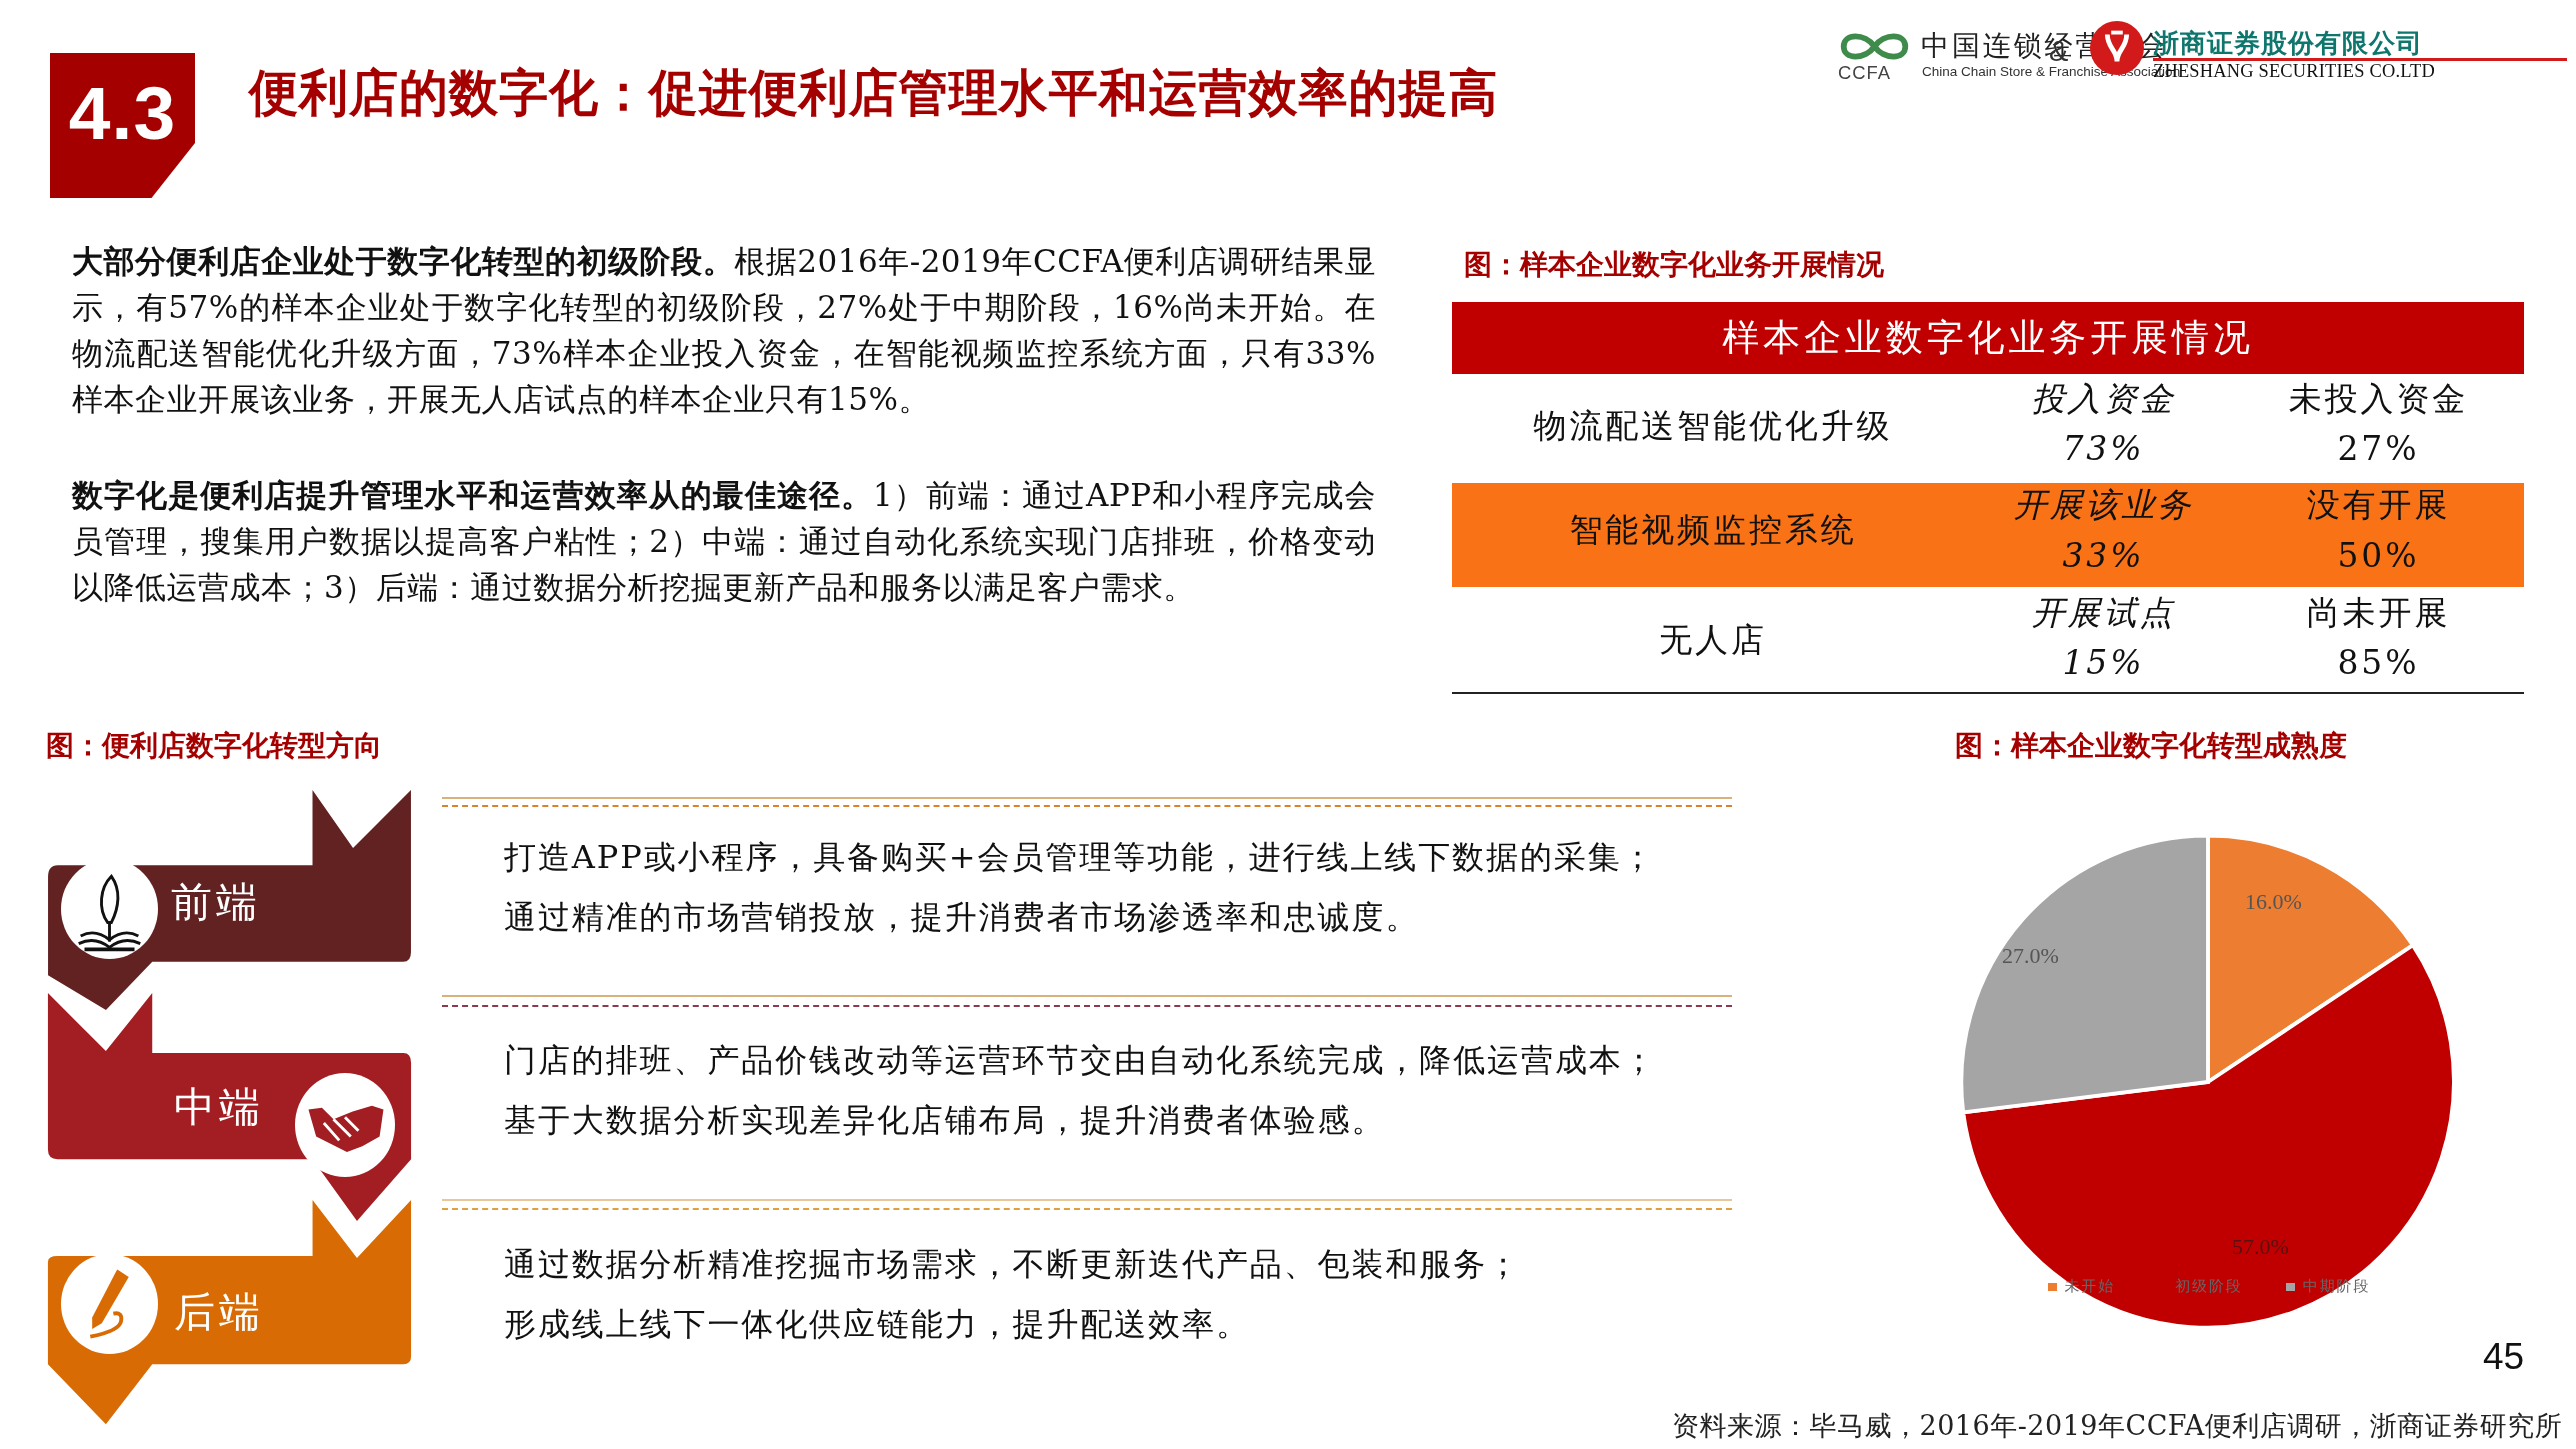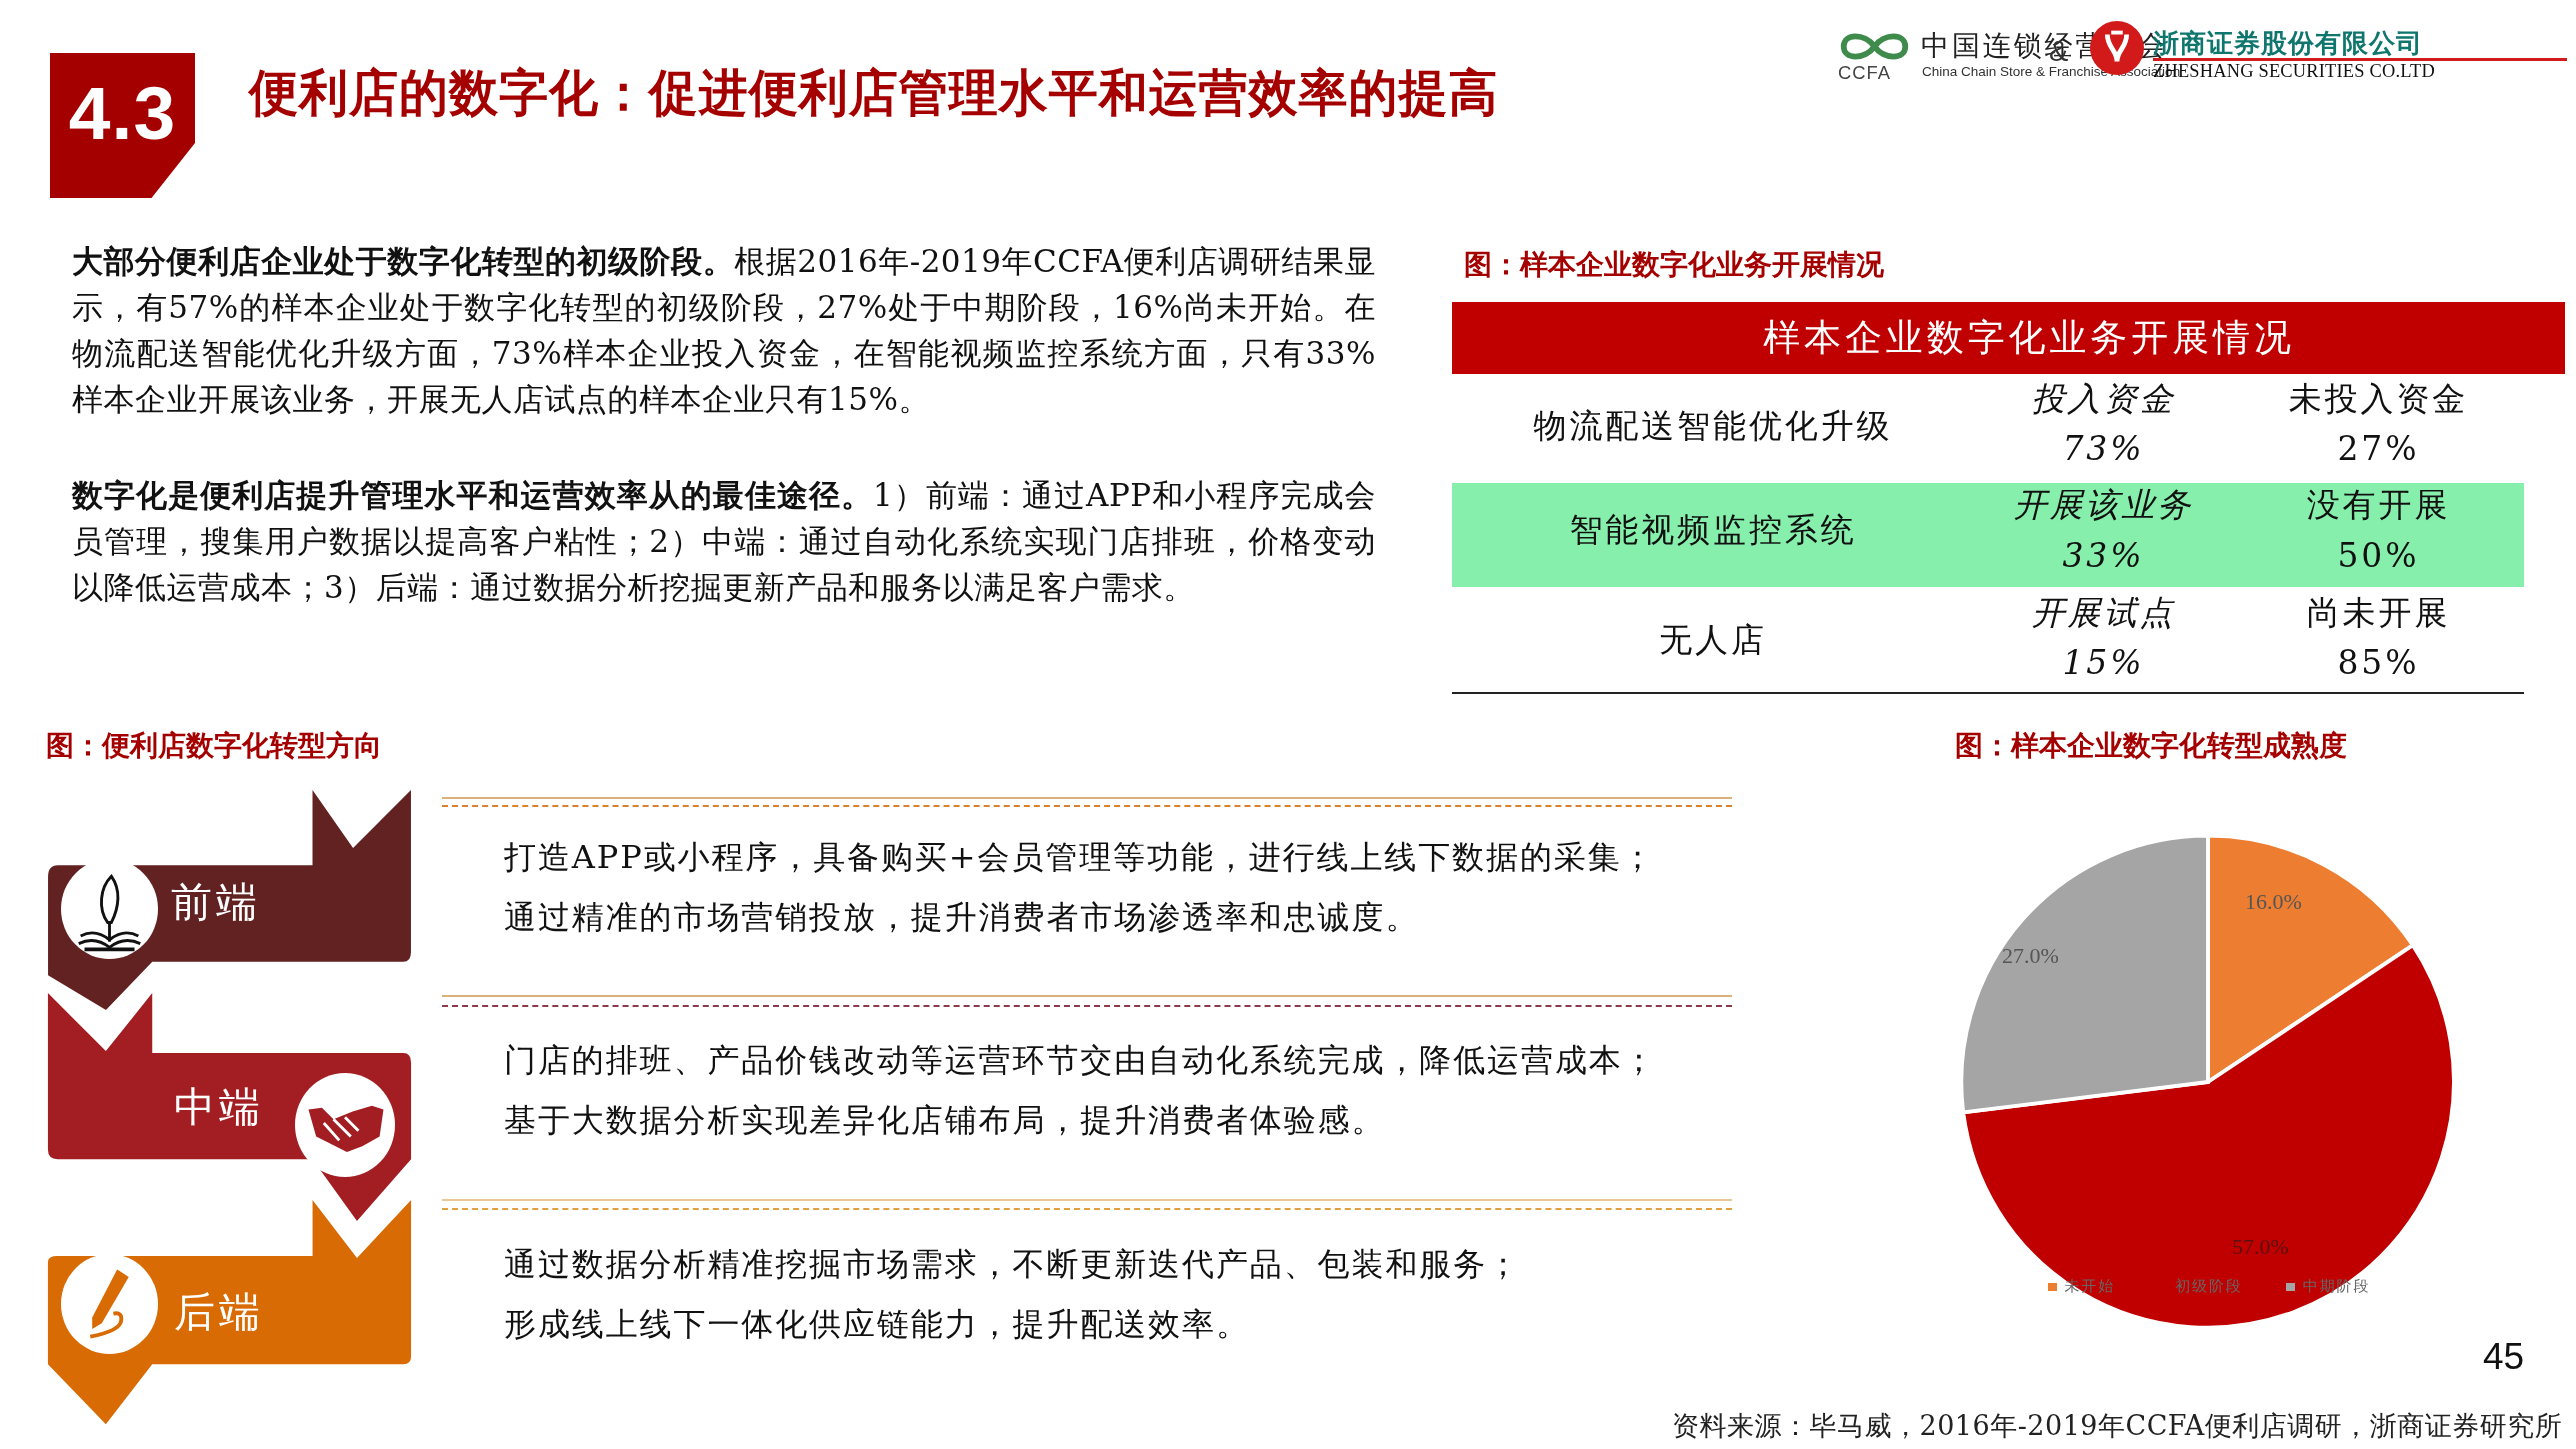--- a/index.html
+++ b/index.html
@@ -27,23 +27,23 @@
   .para{left:72px;width:1304px;font-size:31px;line-height:46px;text-align:justify;letter-spacing:0.5px;}
   .para b{font-weight:bold;}
   #para1{top:238px;}
   #para2{top:472px;}
   
   .caption{font-family:"DejaVu Sans","Liberation Sans",sans-serif;font-weight:bold;font-size:28px;color:#A50000;white-space:nowrap;}
   #cap-table{left:1464px;top:246px;}
   #cap-dir{left:46px;top:727px;}
   #cap-pie{left:1955px;top:727px;}
   #tbl-head{left:1452px;top:302px;width:1072px;height:72px;background:#C00000;color:#fff;
-            font-size:37px;text-align:center;line-height:72px;letter-spacing:3.9px;padding-left:41px;}
+            font-size:37px;text-align:center;line-height:72px;letter-spacing:3.9px;}
   .trow{position:absolute;left:1452px;width:1072px;}
-  .trow.gray{background:#86efac;}
+  .trow.gray{background:#f97316;}
   .tcell{position:absolute;text-align:center;font-size:33px;letter-spacing:2.9px;}
   .tname{left:0;width:522px;}
   .tc1{left:522px;width:259px;font-style:italic;}
   .tc2{left:781px;width:291px;}
   #tbl-bottom{left:1452px;top:692px;width:1072px;height:1.9px;background:#222;}
   
   .arrow{position:absolute;}
   .arrow-label{position:absolute;font-size:41px;color:#fff;letter-spacing:3.9px;white-space:nowrap;}
   .icon-circle{position:absolute;width:97px;height:100px;border-radius:50%;background:#fff;}
   

